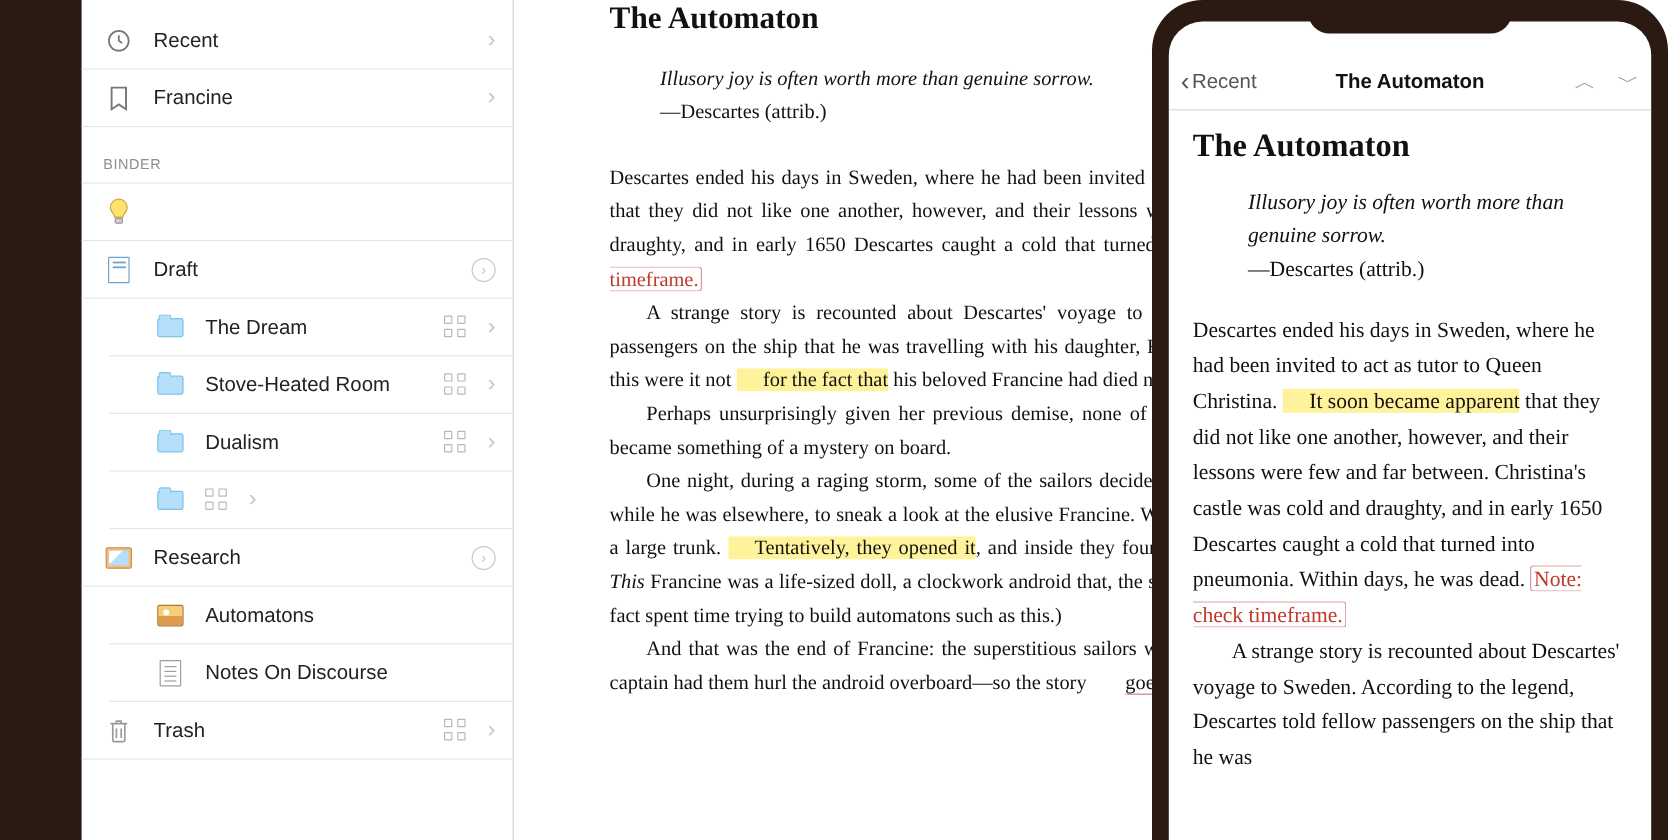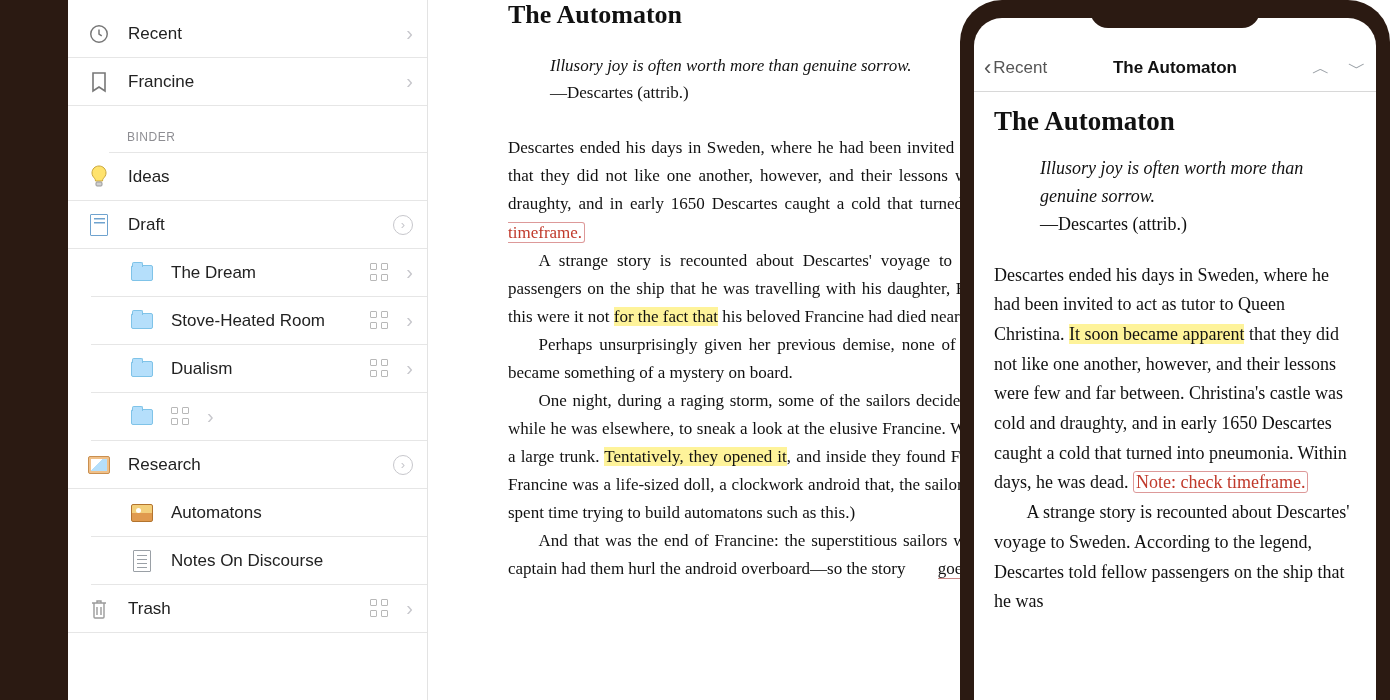--- a/index.html
+++ b/index.html
@@ -12,41 +12,41 @@
   
   .sidebar { width: 360px; height: 100%; background: #fff; border-right: 1px solid #e3e3e3; display: flex; flex-direction: column; padding-top: 10px; }
   .row { display: flex; align-items: center; height: 48px; padding: 0 14px 0 18px; border-bottom: 1px solid #e6e6e6; position: relative; font-size: 17px; color: #222; cursor: pointer; }
   .row .icon { width: 26px; height: 26px; margin-right: 16px; display:flex; align-items:center; justify-content:center; flex-shrink:0;}
   .row .label { flex: 1; white-space: nowrap; overflow: hidden; text-overflow: ellipsis; }
   .row .chev { color: #c7c7cc; font-size: 20px; margin-left: 6px; }
   .row .grid-icon { color: #b8b8b8; margin-right: 10px; display:flex; gap:2px; }
   .row .grid-icon span { display:inline-block; width:7px; height:7px; border:1.5px solid #b8b8b8; border-radius:1px; }
   .row .grid-icon { display:grid; grid-template-columns: repeat(2,9px); grid-template-rows: repeat(2,9px); gap:2px; }
   .row .circle-chev { width:20px; height:20px; border:1.2px solid #c7c7cc; border-radius:50%; display:flex; align-items:center; justify-content:center; color:#c7c7cc; font-size:13px; margin-left:6px;}
-  .section-label { font-size: 12px; letter-spacing: 0.5px; color: #8e8e93; padding: 24px 18px 8px 18px; text-transform: uppercase; border-bottom:1px solid #e6e6e6;margin-left:41px;}
+  .section-label { font-size: 12px; letter-spacing: 0.5px; color: #8e8e93; padding: 24px 18px 8px 18px; text-transform: uppercase; border-bottom:1px solid #e6e6e6;}
   .row.indent { padding-left: 38px; margin-left: 23px; }
 
   .folder-icon { width:22px; height:16px; background:#b5dffb; border:1px solid #7fc3e8; border-radius:2px; position:relative;}
   .folder-icon::before{content:"";position:absolute;top:-4px;left:0;width:9px;height:4px;background:#b5dffb;border:1px solid #7fc3e8;border-bottom:none;border-radius:2px 2px 0 0;}
   .folder-research{width:22px;height:18px;background:#f0c089;border:1px solid #c98f4f;border-radius:2px;position:relative;}
   .folder-research::before{content:"";position:absolute;top:2px;left:2px;right:2px;bottom:2px;background:linear-gradient(135deg,#fff 0 40%,transparent 40%),#b5dffb;}
   .doc-icon{width:18px;height:22px;border:1.5px solid #9aa0a6;border-radius:1px;position:relative;}
   .doc-icon.blue{border-color:#6fa3cf;background:linear-gradient(#6fa3cf,#6fa3cf) no-repeat 3px 3px/11px 1.5px, linear-gradient(#6fa3cf,#6fa3cf) no-repeat 3px 7px/11px 1.5px;}
   .doc-icon.lines::before{content:"";position:absolute;left:3px;right:3px;top:4px;height:1.5px;background:#9aa0a6;box-shadow:0 4px 0 #9aa0a6,0 8px 0 #9aa0a6,0 12px 0 #9aa0a6;}
   .img-icon{width:22px;height:18px;background:linear-gradient(180deg,#f3cf7b 0 50%,#e09a4e 50%);border:1px solid #b3742e;border-radius:2px;position:relative;}
   .img-icon::after{content:"";position:absolute;top:3px;left:4px;width:5px;height:5px;background:#fff;border-radius:50%;}
   
   
   .doc { flex:1; height:100%; background:#fff; padding: 0 28px 24px 80px; overflow:hidden; font-family: Georgia, 'Times New Roman', serif; color:#111;}
   .doc h1 { font-size: 26px; font-weight: 700; margin-bottom: 22px; }
   .epigraph { margin: 0 0 28px 42px; font-size: 17px; line-height:1.6;}
   .epigraph .quote { font-style: italic; }
   .doc p { font-size: 17px; line-height: 1.65; text-align: justify; }
   .doc p + p { text-indent: 1.8em; }
-  .hl { background: #fef39a; }
+  .hl { background: #fef39a; padding-left: 22px; }
   .note { color:#c0392b; border:1px solid #d99; border-radius:3px; padding:0 2px;}
   .under { border-bottom: 1px solid #c88; margin-left: 28px; }
 
   
   .phone { position:absolute; right:10px; top:0; width:430px; height:700px; background:#2b1a12; border-radius:42px 42px 0 0; padding:18px 14px 0 14px; }
   .phone .notch { position:absolute; top:0; left:50%; transform:translateX(-50%); width:170px; height:28px; background:#2b1a12; border-radius:0 0 18px 18px; z-index:5;}
   .phone-screen { width:100%; height:100%; background:#fff; border-radius:28px 28px 0 0; overflow:hidden; position:relative; display:flex; flex-direction:column;}
   .phone-nav { height:48px; border-bottom:1px solid #d8d8d8; display:flex; align-items:center; padding:0 10px; font-size:17px; position:relative; margin-top:26px;}
   .phone-nav .back { color:#555; display:flex; align-items:center; gap:2px;}
   .phone-nav .title { position:absolute; left:0; right:0; text-align:center; font-weight:600; color:#111; pointer-events:none;}
@@ -87,21 +87,20 @@
 
   <div class="section-label">BINDER</div>
 
   <div class="row">
     <span class="icon">
       <svg width="20" height="24" viewBox="0 0 20 24">
           <path d="M10 1c-4 0-7 3-7 7 0 2.5 1.4 4 2.5 5.3.7.8 1 1.7 1 2.7h7c0-1 .3-1.9 1-2.7C15.6 12 17 10.5 17 8c0-4-3-7-7-7z" fill="#ffe36e" stroke="#caa63a" stroke-width="1"></path>
           <rect x="7" y="17" width="6" height="4" rx="1" fill="#d0d0d0" stroke="#999"></rect>
         </svg>
     </span>
-    <span class="label">Ideas</span>
   </div>
 
   <div class="row">
     <span class="icon">
         <span class="doc-icon blue"></span>
       </span>
     <span class="label">Draft</span>
     <span class="circle-chev">›</span>
   </div>
 

